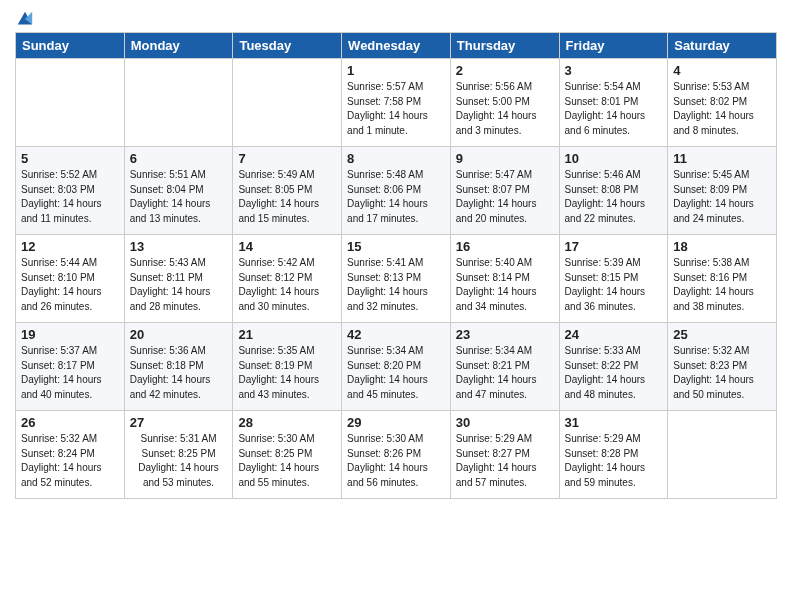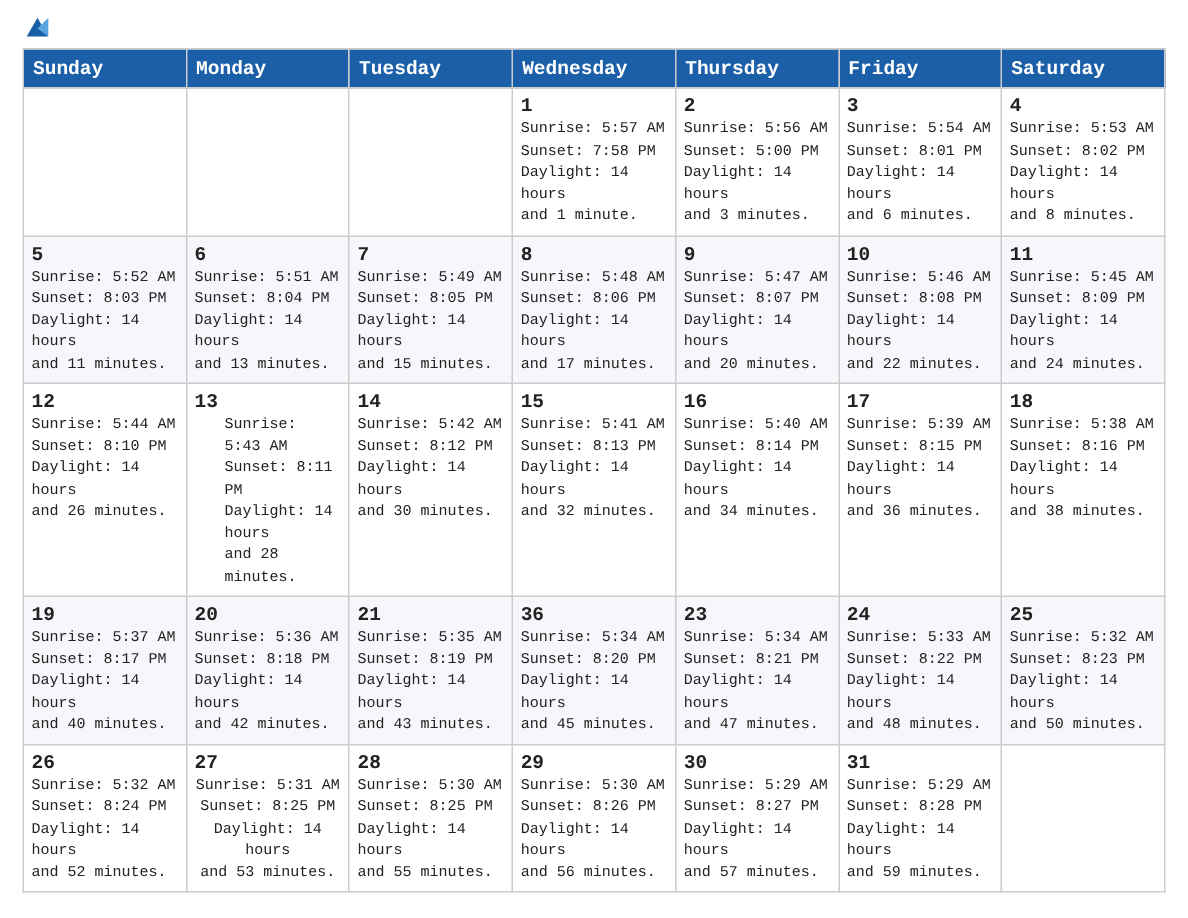--- a/index.html
+++ b/index.html
@@ -7,21 +7,20 @@
       font-family: Arial, sans-serif;
       background: #fff;
       width: 792px;
       height: 612px;
       overflow: hidden;
     }
     .page {
       width: 792px;
       min-height: 612px;
       padding: 10px 15px 10px 15px;
-      font-family: Liberation Mono, monospace;
     }
     .header {
       display: flex;
       justify-content: space-between;
       align-items: center;
       margin-bottom: 8px;
     }
     .logo {
       display: flex;
       align-items: center;
@@ -212,21 +211,21 @@
         <tr>
           <td>
             <span class="day-num">12</span>
             <div class="cell-text" style="white-space: pre-line;">Sunrise: 5:44 AM
 Sunset: 8:10 PM
 Daylight: 14 hours
 and 26 minutes.</div>
           </td>
           <td>
             <span class="day-num">13</span>
-            <div class="cell-text" style="white-space: pre-line; margin-left: 20px;">Sunrise: 5:43 AM
+            <div class="cell-text" style="white-space: pre-line;">Sunrise: 5:43 AM
 Sunset: 8:11 PM
 Daylight: 14 hours
 and 28 minutes.</div>
           </td>
           <td>
             <span class="day-num">14</span>
             <div class="cell-text" style="white-space: pre-line;">Sunrise: 5:42 AM
 Sunset: 8:12 PM
 Daylight: 14 hours
 and 30 minutes.</div>
@@ -276,21 +275,21 @@
 and 42 minutes.</div>
           </td>
           <td>
             <span class="day-num">21</span>
             <div class="cell-text" style="white-space: pre-line;">Sunrise: 5:35 AM
 Sunset: 8:19 PM
 Daylight: 14 hours
 and 43 minutes.</div>
           </td>
           <td>
-            <span class="day-num">36</span>
+            <span class="day-num">42</span>
             <div class="cell-text" style="white-space: pre-line;">Sunrise: 5:34 AM
 Sunset: 8:20 PM
 Daylight: 14 hours
 and 45 minutes.</div>
           </td>
           <td>
             <span class="day-num">23</span>
             <div class="cell-text" style="white-space: pre-line;">Sunrise: 5:34 AM
 Sunset: 8:21 PM
 Daylight: 14 hours

